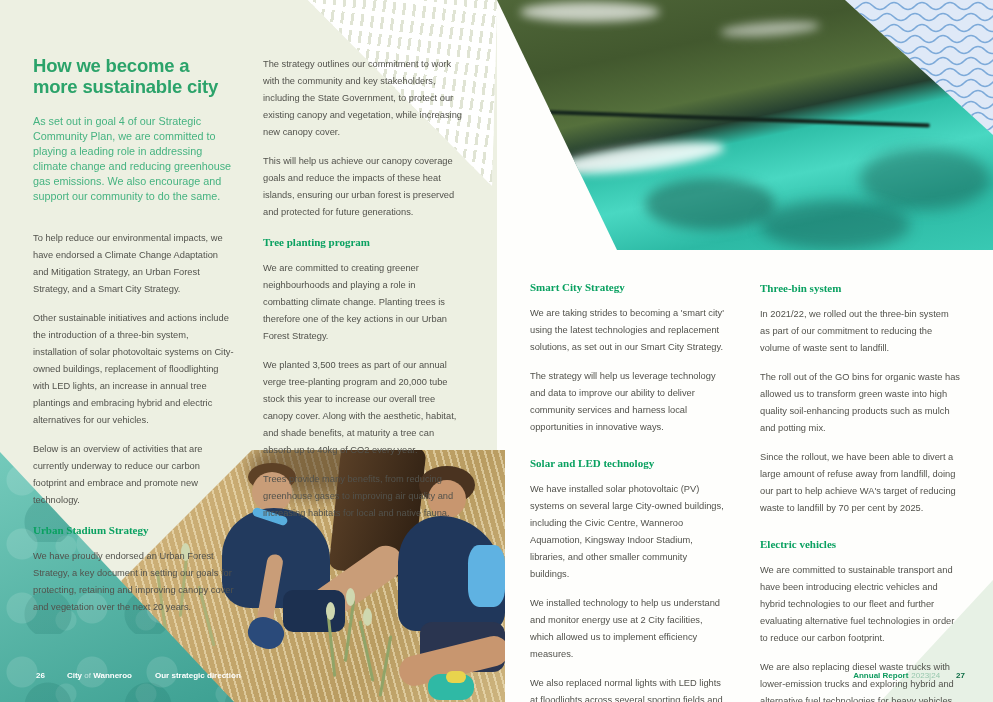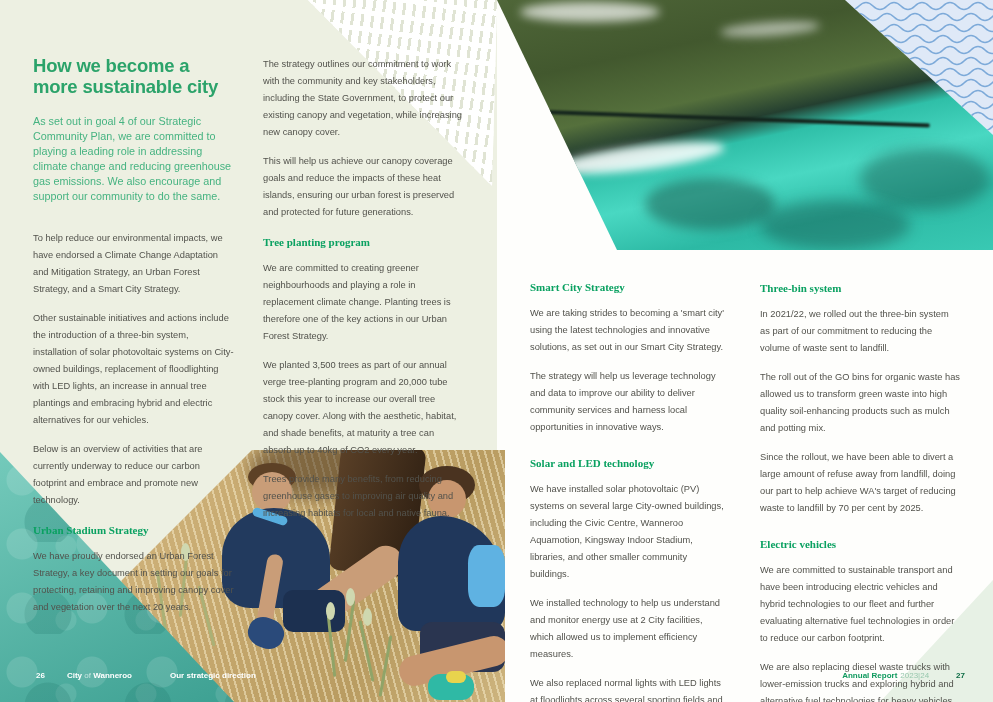--- a/index.html
+++ b/index.html
@@ -90,26 +90,26 @@
   h3.uf{margin-top:16px;}
   .c1{left:33px;top:55px;width:201px;}
   .c2{left:263px;top:56px;width:200px;}
   .c3{left:530px;top:282px;width:197px;}
   .c4{left:760px;top:283px;width:201px;}
   
   .footer-left{position:absolute;left:36px;top:671px;z-index:5;display:flex;align-items:baseline;
                font-size:8px;font-weight:700;color:#ffffff;}
   .footer-left .brand{margin-left:22px;}
   .footer-left .of{font-weight:400;color:rgba(255,255,255,.65);margin-top:14px;}
-  .footer-left .sect{margin-left:38px;}
+  .footer-left .sect{margin-left:23px;}
   .footer-right{position:absolute;right:28px;top:671px;z-index:5;display:flex;align-items:flex-start;
                 font-size:8px;font-weight:700;}
   .footer-right .rep{color:#0f9a5e;}
   .footer-right .yr{color:#97c7ad;font-weight:400;margin-left:3px;}
-  .footer-right .pg{color:#0c6b44;margin-left:27px;}
+  .footer-right .pg{color:#0c6b44;margin-left:16px;}
 </style>
 </head>
 <body>
 
 <div class="page">
 
   <div class="left-page"></div>
   <div class="right-page"></div>
 
   <div class="dash-tri">
@@ -190,28 +190,28 @@
     <p>Other sustainable initiatives and actions include the introduction of a three-bin system, installation of solar photovoltaic systems on City-owned buildings, replacement of floodlighting with LED lights, an increase in annual tree plantings and embracing hybrid and electric alternatives for our vehicles.</p>
     <p>Below is an overview of activities that are currently underway to reduce our carbon footprint and embrace and promote new technology.</p>
     <h3 class="uf">Urban Stadium Strategy</h3>
     <p>We have proudly endorsed an Urban Forest Strategy, a key document in setting our goals for protecting, retaining and improving canopy cover and vegetation over the next 20 years.</p>
   </div>
 
   <div class="col c2">
     <p>The strategy outlines our commitment to work with the community and key stakeholders, including the State Government, to protect our existing canopy and vegetation, while increasing new canopy cover.</p>
     <p>This will help us achieve our canopy coverage goals and reduce the impacts of these heat islands, ensuring our urban forest is preserved and protected for future generations.</p>
     <h3 class="uf">Tree planting program</h3>
-    <p>We are committed to creating greener neighbourhoods and playing a role in replacement climate change. Planting trees is therefore one of the key actions in our Urban Forest Strategy.</p>
+    <p>We are committed to creating greener neighbourhoods and playing a role in combatting climate change. Planting trees is therefore one of the key actions in our Urban Forest Strategy.</p>
     <p>We planted 3,500 trees as part of our annual verge tree-planting program and 20,000 tube stock this year to increase our overall tree canopy cover. Along with the aesthetic, habitat, and shade benefits, at maturity a tree can absorb up to 40kg of CO2 every year.</p>
     <p>Trees provide many benefits, from reducing greenhouse gases to improving air quality and increasing habitats for local and native fauna.</p>
   </div>
 
   <div class="col c3">
     <h3>Smart City Strategy</h3>
-    <p>We are taking strides to becoming a 'smart city' using the latest technologies and innovative solutions, as set out in our Smart City Strategy.</p>
+    <p>We are taking strides to becoming a 'smart city' using the latest technologies and replacement solutions, as set out in our Smart City Strategy.</p>
     <p>The strategy will help us leverage technology and data to improve our ability to deliver community services and harness local opportunities in innovative ways.</p>
     <h3 class="sect">Solar and LED technology</h3>
     <p>We have installed solar photovoltaic (PV) systems on several large City-owned buildings, including the Civic Centre, Wanneroo Aquamotion, Kingsway Indoor Stadium, libraries, and other smaller community buildings.</p>
     <p>We installed technology to help us understand and monitor energy use at 2 City facilities, which allowed us to implement efficiency measures.</p>
     <p>We also replaced normal lights with LED lights at floodlights across several sporting fields and car parks to reduce power use and enhance the sustainability of these facilities.</p>
   </div>
 
   <div class="col c4">
     <h3>Three-bin system</h3>
     <p>In 2021/22, we rolled out the three-bin system as part of our commitment to reducing the volume of waste sent to landfill.</p>

